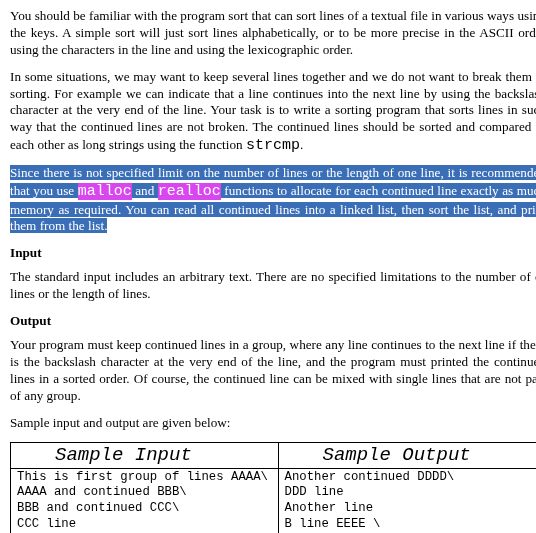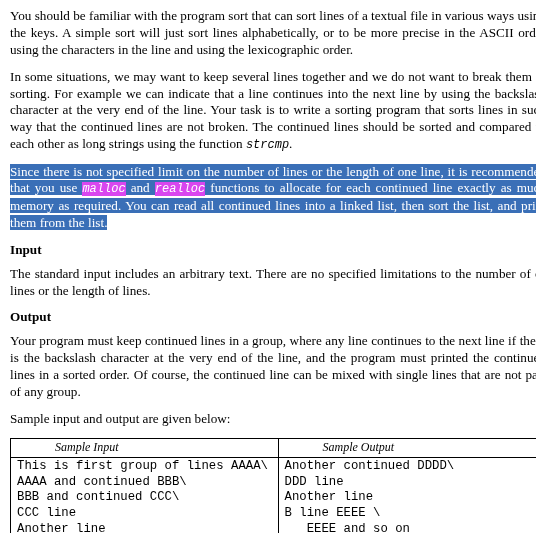--- a/index.html
+++ b/index.html
@@ -19,22 +19,21 @@
     line-height:1.28;
     text-align:justify;
   }
   h2{
     margin:4px 0 8px 0;
     font-size:13.2px;
     font-weight:bold;
   }
   .mono{
     font-family:"Courier New",Courier,monospace;
-    font-size:12px;
-    font-style:italic;
+    font-size:15px;
   }
   .hl{
     
     background:#3a6fb7;
     color:#ffffff;
   }
   .hl .mono{
     background:#d946ef;
     color:#ffffff;
   }
@@ -44,24 +43,24 @@
     margin-top:2px;
   }
   table.sample th,
   table.sample td{
     border:1px solid #000;
     padding:1px 6px 2px 6px;
     vertical-align:top;
     text-align:left;
   }
   table.sample th{
-    font-family:Liberation Serif, serif;
+    font-family:Liberation Mono, monospace;
     font-style:italic;
     font-weight:normal;
-    font-size:12px;
+    font-size:19px;
     padding-left:44px;
   }
   table.sample td{
     font-family:"Courier New",Courier,monospace;
     font-size:12.3px;
     line-height:1.28;
     white-space:pre;
   }
 </style>
 </head>

